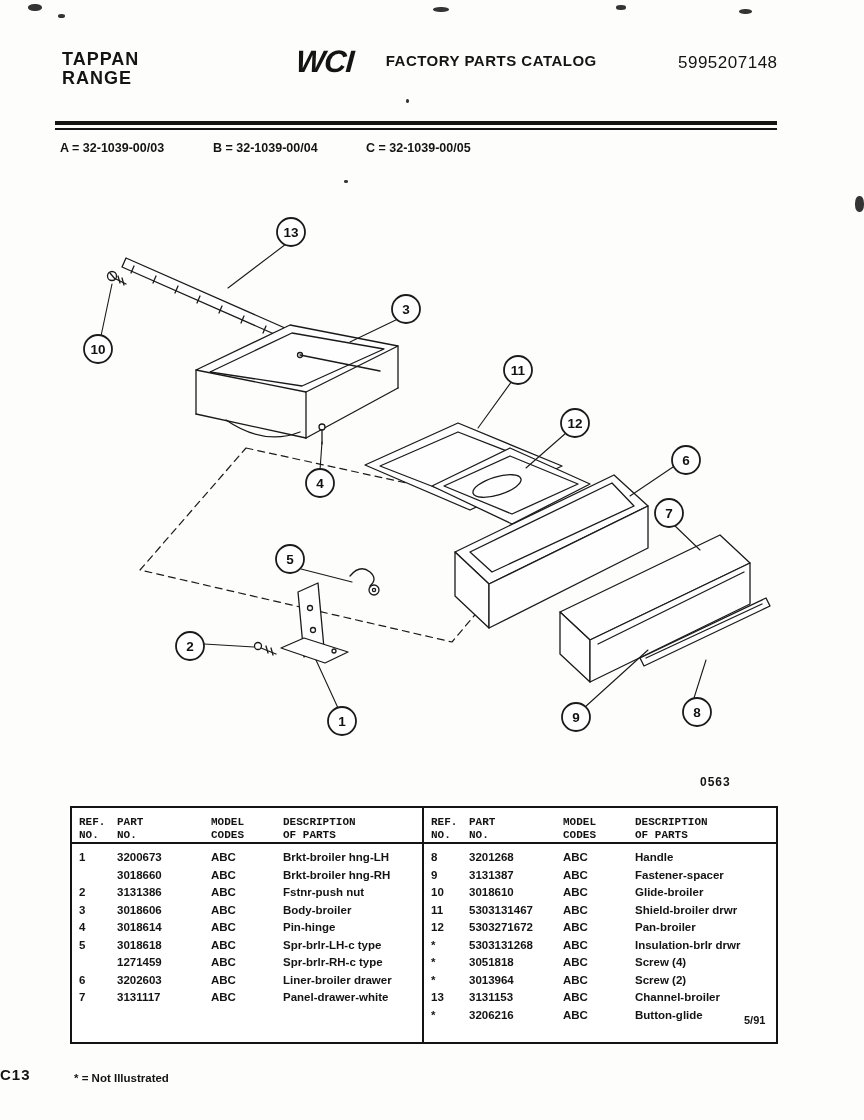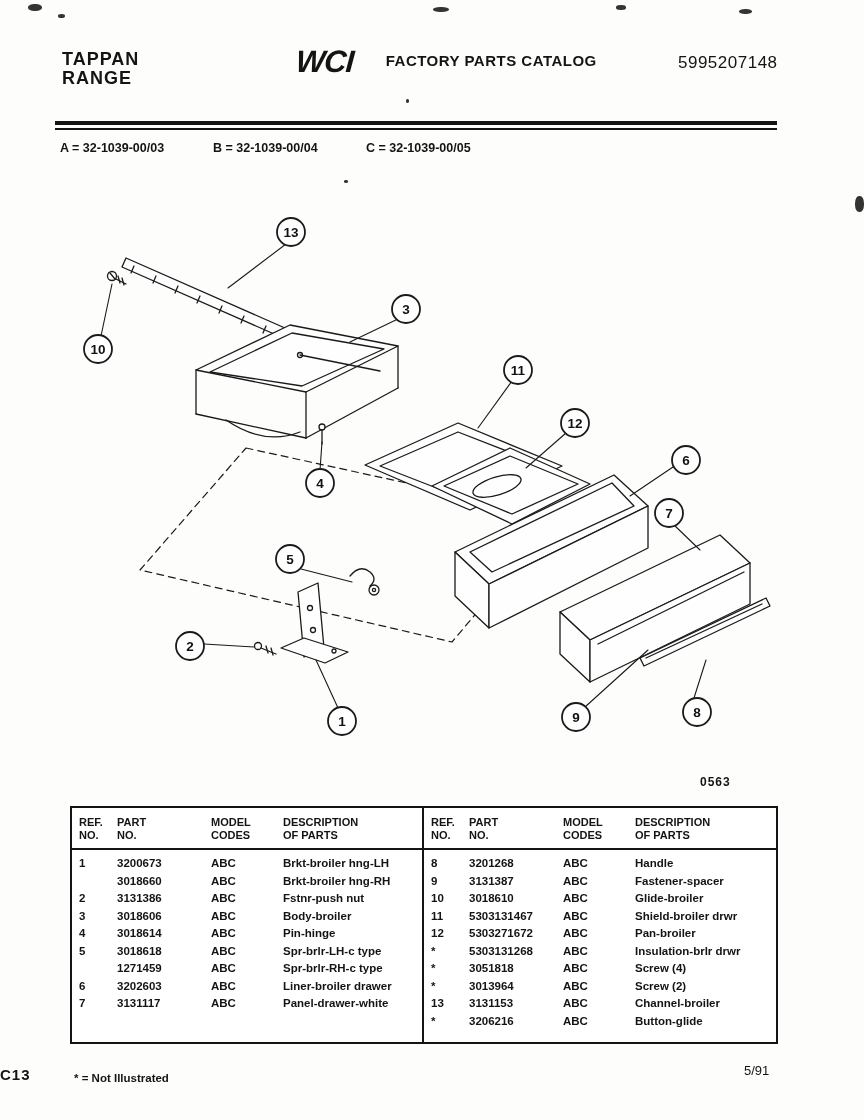--- a/index.html
+++ b/index.html
@@ -33,28 +33,28 @@
   .diagram .callout circle { fill:#ffffff; stroke-width:1.8; }
   .diagram .callout text { font:700 13.5px "Liberation Sans", sans-serif; fill:#111; text-anchor:middle; stroke:none; }
   .figure-code { position:absolute; left:700px; top:775px; font-size:12px; font-weight:700; letter-spacing:1px; }
   
   .parts-table { position:absolute; left:70px; top:806px; width:708px; height:238px; border:2px solid #141414; background:#fff; display:flex; }
   .table-half { width:50%; }
   .table-half.left { border-right:2px solid #141414; }
   .table-half table { width:100%; border-collapse:collapse; table-layout:fixed; }
   .col-ref { width:38px; } .col-part { width:94px; } .col-model { width:72px; }
   th, td { font-weight:700; color:#141414; text-align:left; vertical-align:top; padding-left:7px; }
-  thead th { font-size:11px; line-height:13px; padding-top:8px; padding-bottom:6px; border-bottom:2px solid #141414; }
+  thead th { font-size:11px; line-height:13px; padding-top:8px; border-bottom:2px solid #141414;font-family:Liberation Mono, monospace; }
   thead th span { display:block; }
   tbody td { font-size:11.5px; line-height:17.5px; white-space:nowrap; overflow:hidden; }
   tbody tr:first-child td { padding-top:5px; }
   
   .footnote { position:absolute; left:74px; top:1072px; font-size:11.5px; font-weight:700; }
   .page-code { position:absolute; left:0; width:864px; top:1066px; text-align:left; font-size:15px; font-weight:700; letter-spacing:1px; }
-  .rev-date { position:absolute; left:744px; top:1063px; font-size:13px; font-weight:400; }
+  .rev-date { position:absolute; left:744px; top:1014px; font-size:11px; font-weight:700; }
   
   .speck { position:absolute; background:#181818; border-radius:45%; opacity:.88; }
 </style>
 </head>
 <body>
 
 <div class="page">
 
   <div class="brand">
     <div>TAPPAN</div>

